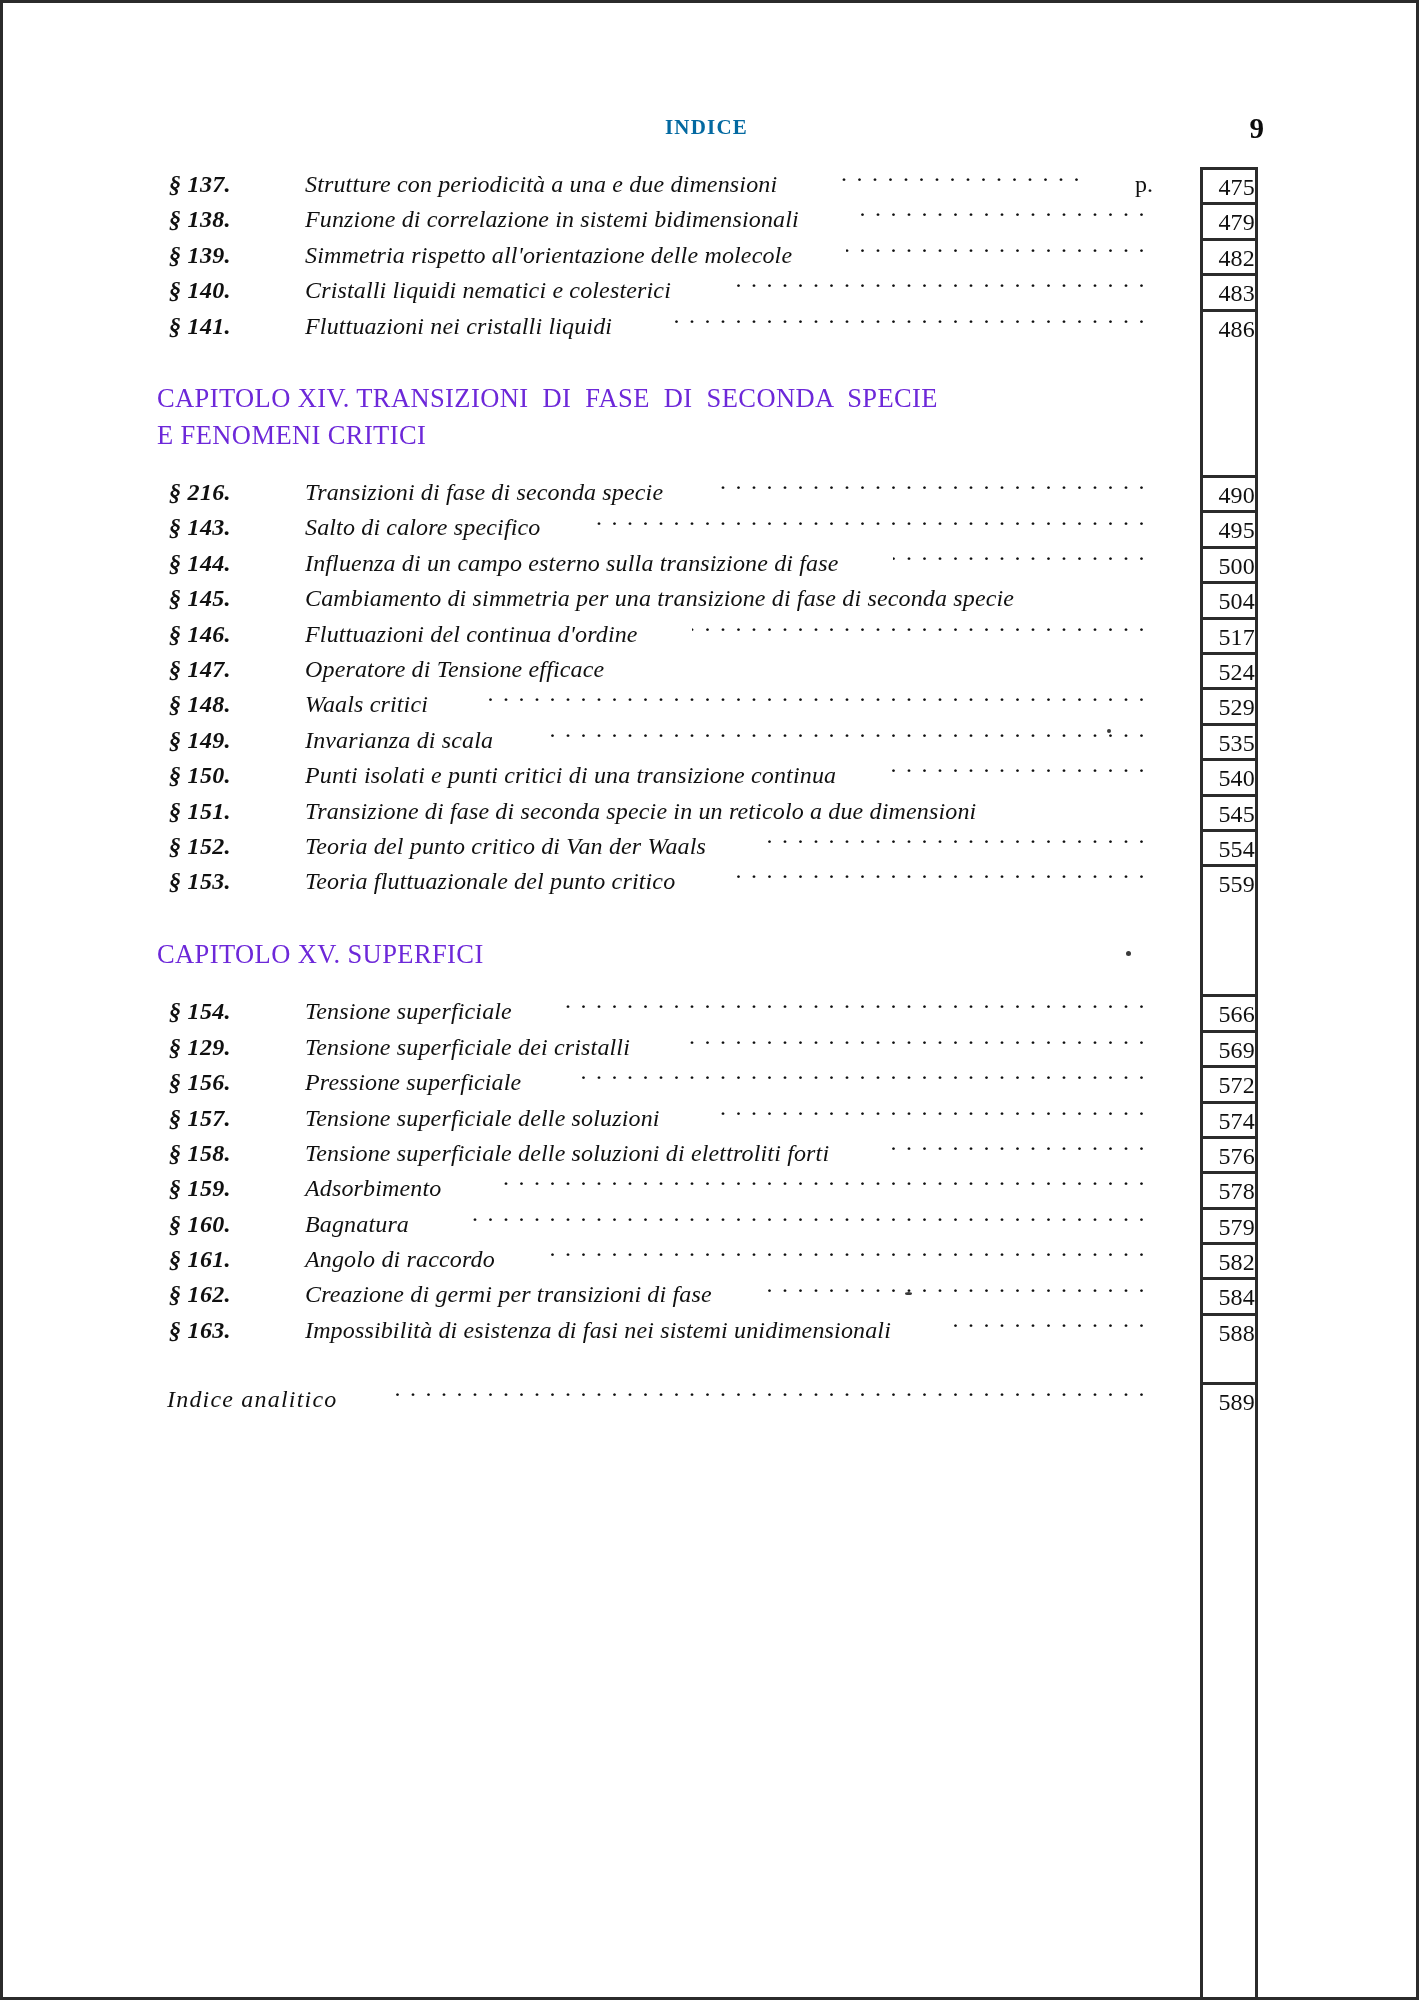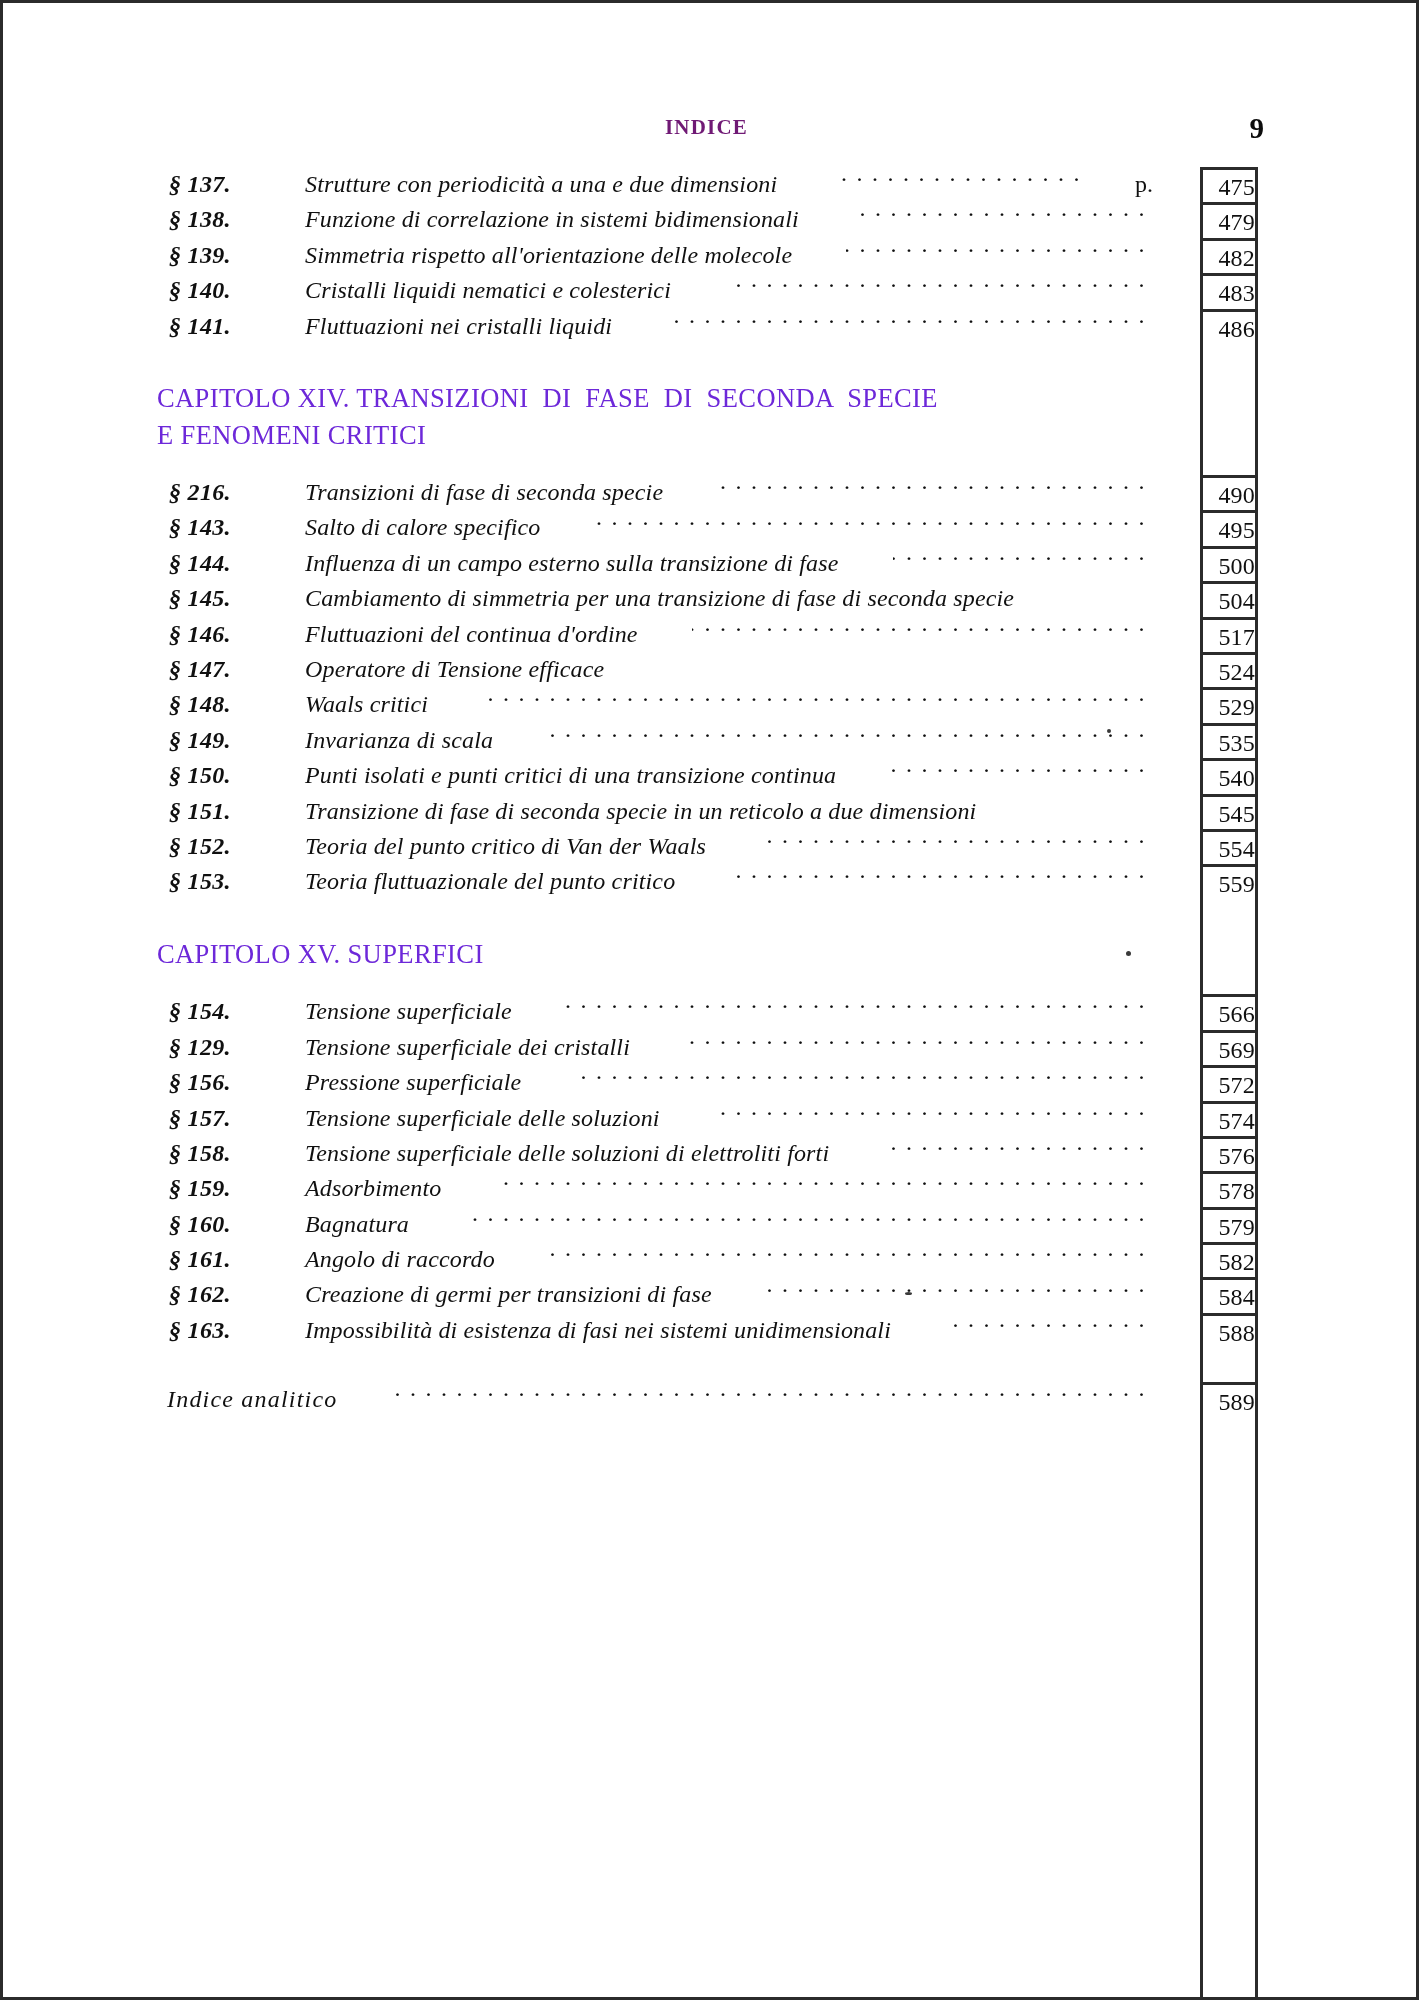--- a/index.html
+++ b/index.html
@@ -35,21 +35,21 @@
     height: 52px;
   }
   .running-title {
     position: absolute;
     left: 0; right: 0;
     text-align: center;
     font-family: "Liberation Serif", "DejaVu Serif", serif;
     font-weight: bold;
     font-size: 21px;
     letter-spacing: 1.2px;
-    color: #701a75;
+    color: #0369a1;
     transform: scaleY(1.03);
   }
   .folio {
     position: absolute;
     right: -6px;
     top: -3px;
     font-family: "Liberation Serif", "DejaVu Serif", serif;
     font-weight: bold;
     font-size: 29px;
     color: #0d0d0d;

